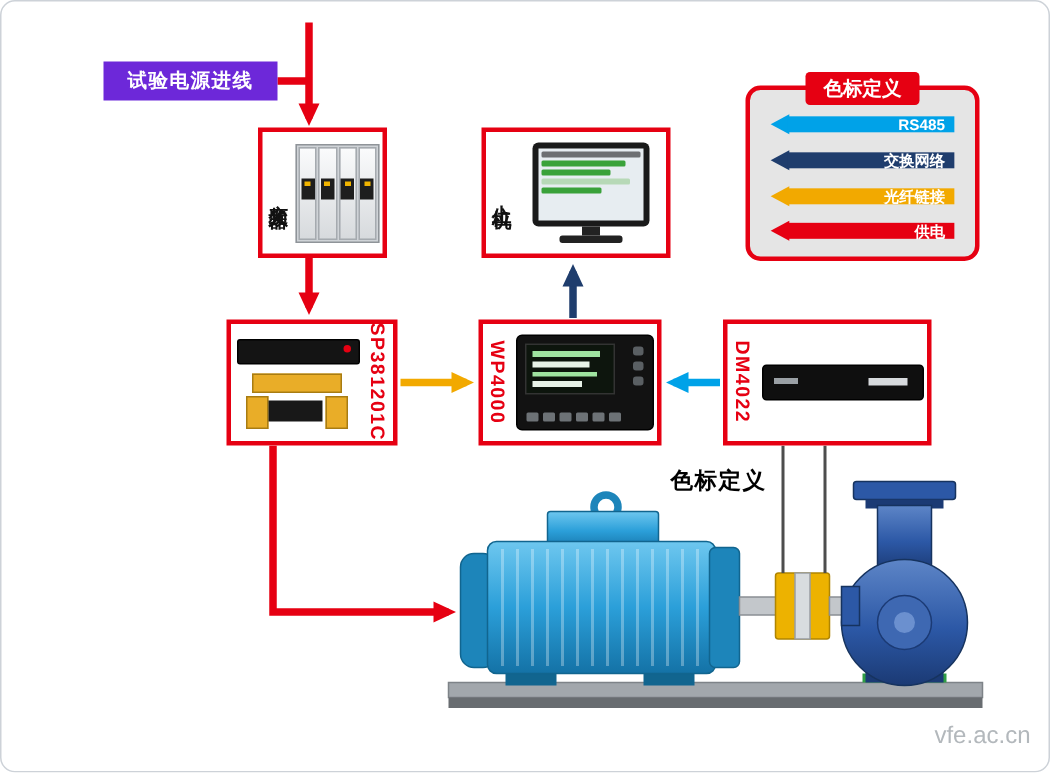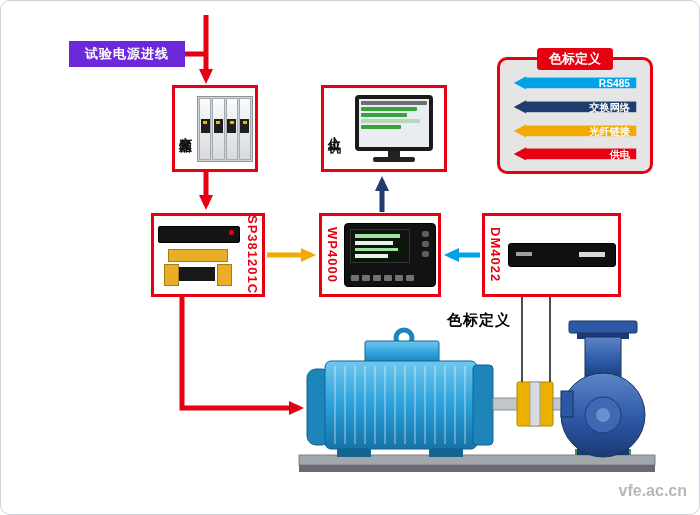--- a/index.html
+++ b/index.html
@@ -54,21 +54,21 @@
   .btnrow{position:absolute;left:6px;bottom:5px;display:flex;gap:3px;}
   .btn{width:8px;height:6px;background:#6d7276;border-radius:1px;}
   
   .dmg{position:relative;width:106px;height:22px;background:#0f0f0f;border:1px solid #000;border-radius:3px;}
   .dm1{position:absolute;left:7px;top:8px;width:16px;height:4px;background:#9aa0a5;}
   .dm2{position:absolute;right:10px;top:8px;width:26px;height:5px;background:#d7dadd;}
   
   .power-label{position:absolute;left:68px;top:40px;width:116px;height:26px;background:#6d28d9;color:#fff;
     font-size:13px;font-weight:bold;display:flex;align-items:center;justify-content:center;letter-spacing:1px;}
   .torque-label{position:absolute;left:446px;top:310px;font-size:15px;font-weight:bold;color:#000;letter-spacing:1px;}
-  .watermark{position:absolute;right:12px;bottom:14px;font-size:16px;color:#b3b8bc;font-weight:bold;}
+  .watermark{position:absolute;right:12px;bottom:14px;font-size:16px;color:#b3b8bc;}
   .legend{position:absolute;left:496px;top:56px;width:156px;height:117px;background:#e5e5e5;border:3px solid #e60012;
     border-radius:10px;box-sizing:border-box;display:flex;flex-direction:column;gap:6px;padding:14px 8px 8px;}
   .legend-title{position:absolute;top:-12px;left:50%;transform:translateX(-50%);background:#e60012;color:#fff;
     font-size:13px;font-weight:bold;padding:2px 12px;border-radius:3px;white-space:nowrap;}
   .lrow{width:100%;height:20px;display:block;}
   .lrow text{fill:#fff;font-size:11.5px;font-weight:bold;font-family:"Liberation Sans",sans-serif;}
 </style>
 </head>
 <body>
 

